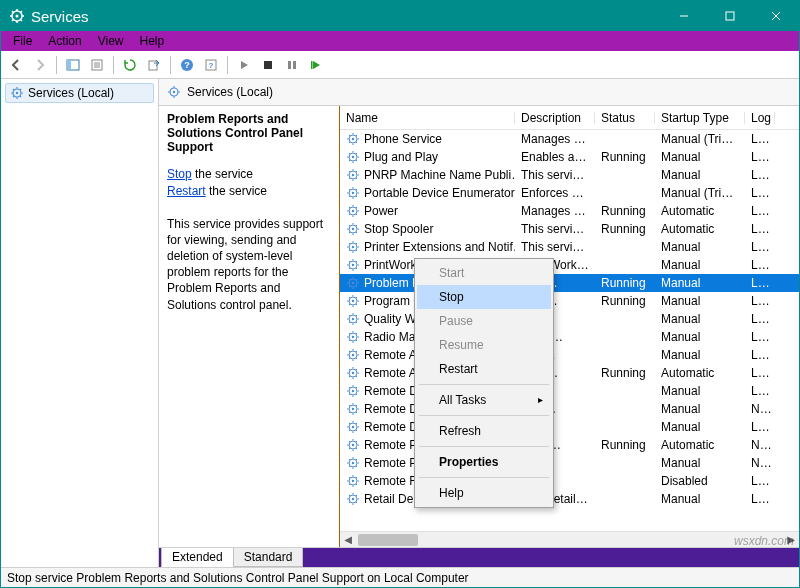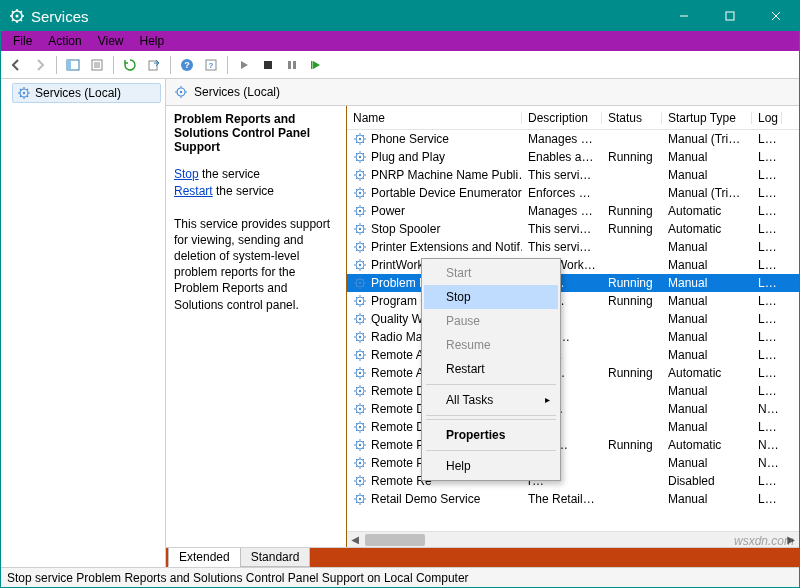--- a/index.html
+++ b/index.html
@@ -7,21 +7,21 @@
   .titlebar { background: #008c8a; color: #fff; height: 30px; display: flex; align-items: center; padding: 0 0 0 8px; }
   .titlebar .title-icon { width: 16px; height: 16px; margin-right: 6px; }
   .titlebar .title { font-size: 15px; flex: 1; }
   .winbtn { width: 46px; height: 30px; display: flex; align-items: center; justify-content: center; color: #fff; }
   .winbtn svg { width: 10px; height: 10px; stroke: #fff; stroke-width: 1; fill: none; }
   .menubar { height: 20px; display: flex; align-items: center; padding: 0 4px; background: #a21caf; }
   .menubar .menu-item { padding: 2px 8px; cursor: default; }
   .toolbar { height: 28px; display: flex; align-items: center; padding: 2px 4px; border-bottom: 1px solid #d0d0d0; gap: 2px; background: #fff; }
   .toolbar .tb-btn { width: 22px; height: 22px; display: flex; align-items: center; justify-content: center; border: 1px solid transparent; border-radius: 2px; }
   .toolbar .tb-sep { width: 1px; height: 18px; background: #c0c0c0; margin: 0 3px; }
-  .body-area { flex: 1; display: flex; min-height: 0; margin-left: 7px; }
+  .body-area { flex: 1; display: flex; min-height: 0; }
   .nav-pane { width: 158px; border-right: 1px solid #d0d0d0; padding: 4px; background: #fff; }
   .nav-item { display: flex; align-items: center; padding: 2px 4px; gap: 4px; border: 1px solid #bad5ef; background: #e8f1fa; border-radius: 2px; }
   .content-pane { flex: 1; display: flex; flex-direction: column; min-width: 0; }
   .content-header { padding: 6px 8px; display: flex; align-items: center; gap: 6px; border-bottom: 1px solid #d0d0d0; background: #f7f7f7; }
   .content-body { flex: 1; display: flex; min-height: 0; }
   .detail-pane { width: 180px; padding: 6px 10px 6px 8px; overflow: hidden; font-size: 12px; }
   .detail-title { font-weight: bold; margin-bottom: 12px; }
   .detail-pane a { color: #0044cc; text-decoration: underline; cursor: pointer; }
   .detail-pane .links { margin-bottom: 16px; line-height: 1.4; }
   .detail-pane .desc-label { margin-bottom: 2px; }
@@ -36,21 +36,21 @@
   .row .cell { overflow: hidden; text-overflow: ellipsis; padding: 0 6px; white-space: nowrap; }
   .row .cname { display: flex; align-items: center; gap: 4px; }
   .gear-small { flex: none; width: 14px; height: 14px; }
   .ctx-menu { position: absolute; top: 152px; left: 74px; width: 140px; background: #f2f2f2; border: 1px solid #a0a0a0; box-shadow: 2px 3px 6px rgba(0,0,0,.25); padding: 2px; font-size: 12px; }
   .ctx-item { padding: 5px 10px 5px 22px; cursor: default; position: relative; }
   .ctx-item.disabled { color: #8a8a8a; }
   .ctx-item.hover { background: #bfdcff; }
   .ctx-item.bold { font-weight: bold; }
   .ctx-sep { height: 1px; background: #d0d0d0; margin: 3px 2px; }
   .ctx-item .arrow { position: absolute; right: 8px; top: 6px; font-size: 10px; }
-  .tabs-row { height: 20px; display: flex; align-items: center; border-top: 1px solid #d0d0d0; background: #c2410c; padding-left: 2px; }
+  .tabs-row { height: 20px; display: flex; align-items: center; border-top: 1px solid #d0d0d0; background: #4c1d95; padding-left: 2px; }
   .tab { padding: 2px 10px; border: 1px solid #bfbfbf; border-top: none; margin-right: -1px; background: #eee; font-size: 12px; position: relative; top: 0; }
   .tab.active { background: #fff; border-bottom-color: #fff; }
   .statusbar { height: 20px; display: flex; align-items: center; padding: 2px 6px; border-top: 1px solid #d0d0d0; font-size: 12px; background: #f5f5f5; }
   .hscroll { height: 16px; background: #f0f0f0; border-top: 1px solid #e0e0e0; display:flex; align-items:center; }
   .hscroll .thumb { height:12px; width:60px; background:#c0c0c0; margin-left:2px; border-radius:2px; }
   .hscroll .spacer { flex:1; }
   .hscroll .btn { width:16px; text-align:center; color:#606060; font-size:10px; }
   
   .c-name{width:175px} .c-desc{width:80px} .c-status{width:60px} .c-start{width:90px} .c-log{width:30px}
   .watermark { position:absolute; right:6px; bottom:40px; font-size:12px; color:rgba(0,0,0,.35); font-style:italic; font-family: "Segoe UI", sans-serif; pointer-events:none;}
@@ -725,20 +725,21 @@
 
         <div class="ctx-menu">
           <div class="ctx-item disabled">Start</div>
           <div class="ctx-item hover">Stop</div>
           <div class="ctx-item disabled">Pause</div>
           <div class="ctx-item disabled">Resume</div>
           <div class="ctx-item">Restart</div>
           <div class="ctx-sep"></div>
           <div class="ctx-item"><span>All Tasks</span><span class="arrow">▸</span></div>
           <div class="ctx-sep"></div>
+          <div class="ctx-item">Refresh</div>
           <div class="ctx-sep"></div>
           <div class="ctx-item bold">Properties</div>
           <div class="ctx-sep"></div>
           <div class="ctx-item">Help</div>
         </div>
       </div>
     </div>
 
     <div class="tabs-row">
       <div class="tab active">Extended</div>

